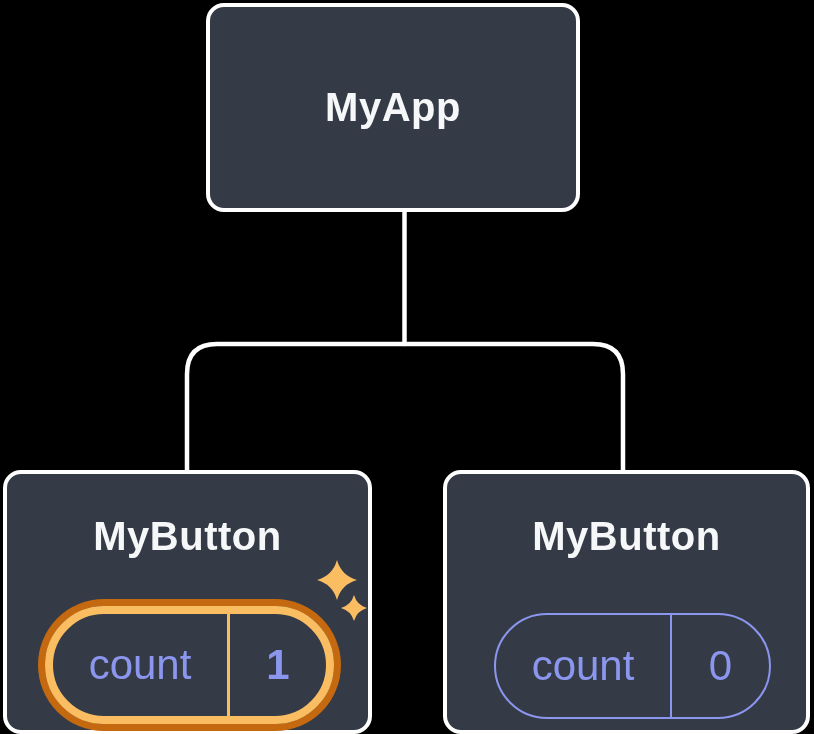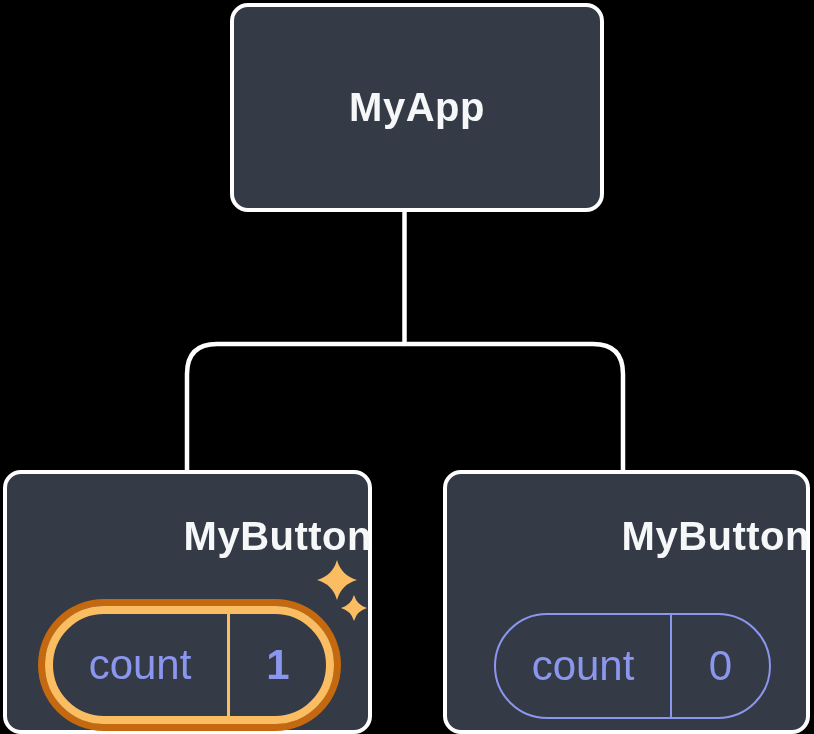--- a/index.html
+++ b/index.html
@@ -15,29 +15,29 @@
   .canvas{
     position:relative;width:814px;height:734px;background:var(--bg);
     overflow:hidden;font-family:"Liberation Sans",sans-serif;
   }
   .connectors{position:absolute;left:0;top:0;width:814px;height:734px;}
   .node{
     position:absolute;background:var(--node-fill);
     border:4px solid var(--node-border);border-radius:18px;
     box-sizing:border-box;
   }
-  .node-app{left:230px;top:3px;width:374px;height:209px;
+  .node-app{left:206px;top:3px;width:374px;height:209px;
     display:flex;align-items:center;justify-content:center;}
   .node-btn-left{left:3px;top:470px;width:369px;height:264px;}
   .node-btn-right{left:443px;top:470px;width:367px;height:264px;}
   .node-title{
     color:var(--title);font-size:40px;font-weight:600;letter-spacing:.5px;
   }
   .btn-title{
-    position:absolute;top:514px;text-align:right;
+    position:absolute;top:514px;text-align:center;
     color:var(--title);font-size:40px;font-weight:600;letter-spacing:.5px;
   }
   .btn-title.left{left:3px;width:369px;}
   .btn-title.right{left:443px;width:367px;}
   .pill{
     position:absolute;width:273px;height:102px;border-radius:999px;
     box-sizing:content-box;display:flex;align-items:stretch;margin-top:27px;
   }
   .pill.plain{
     left:494px;top:586px;border:2px solid var(--peri);

